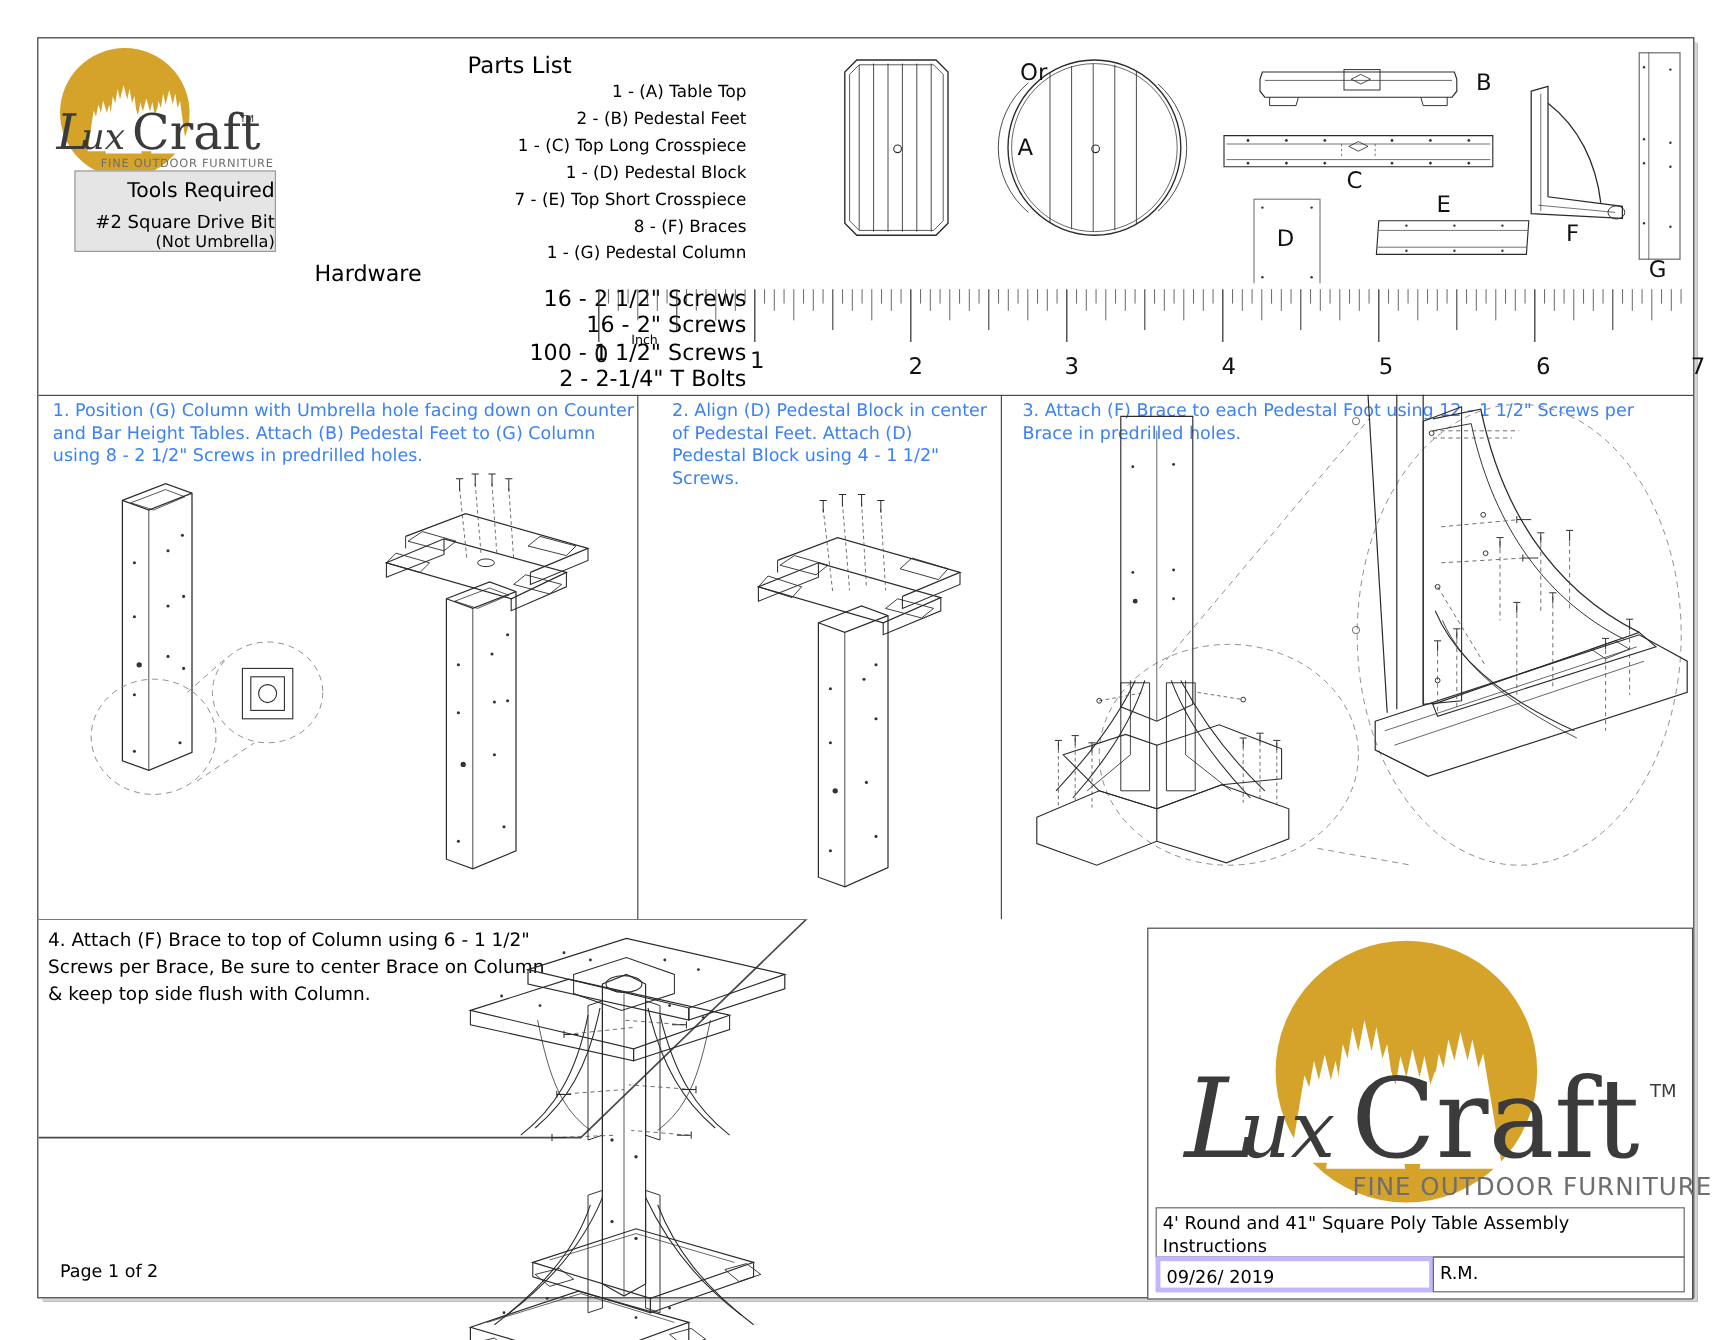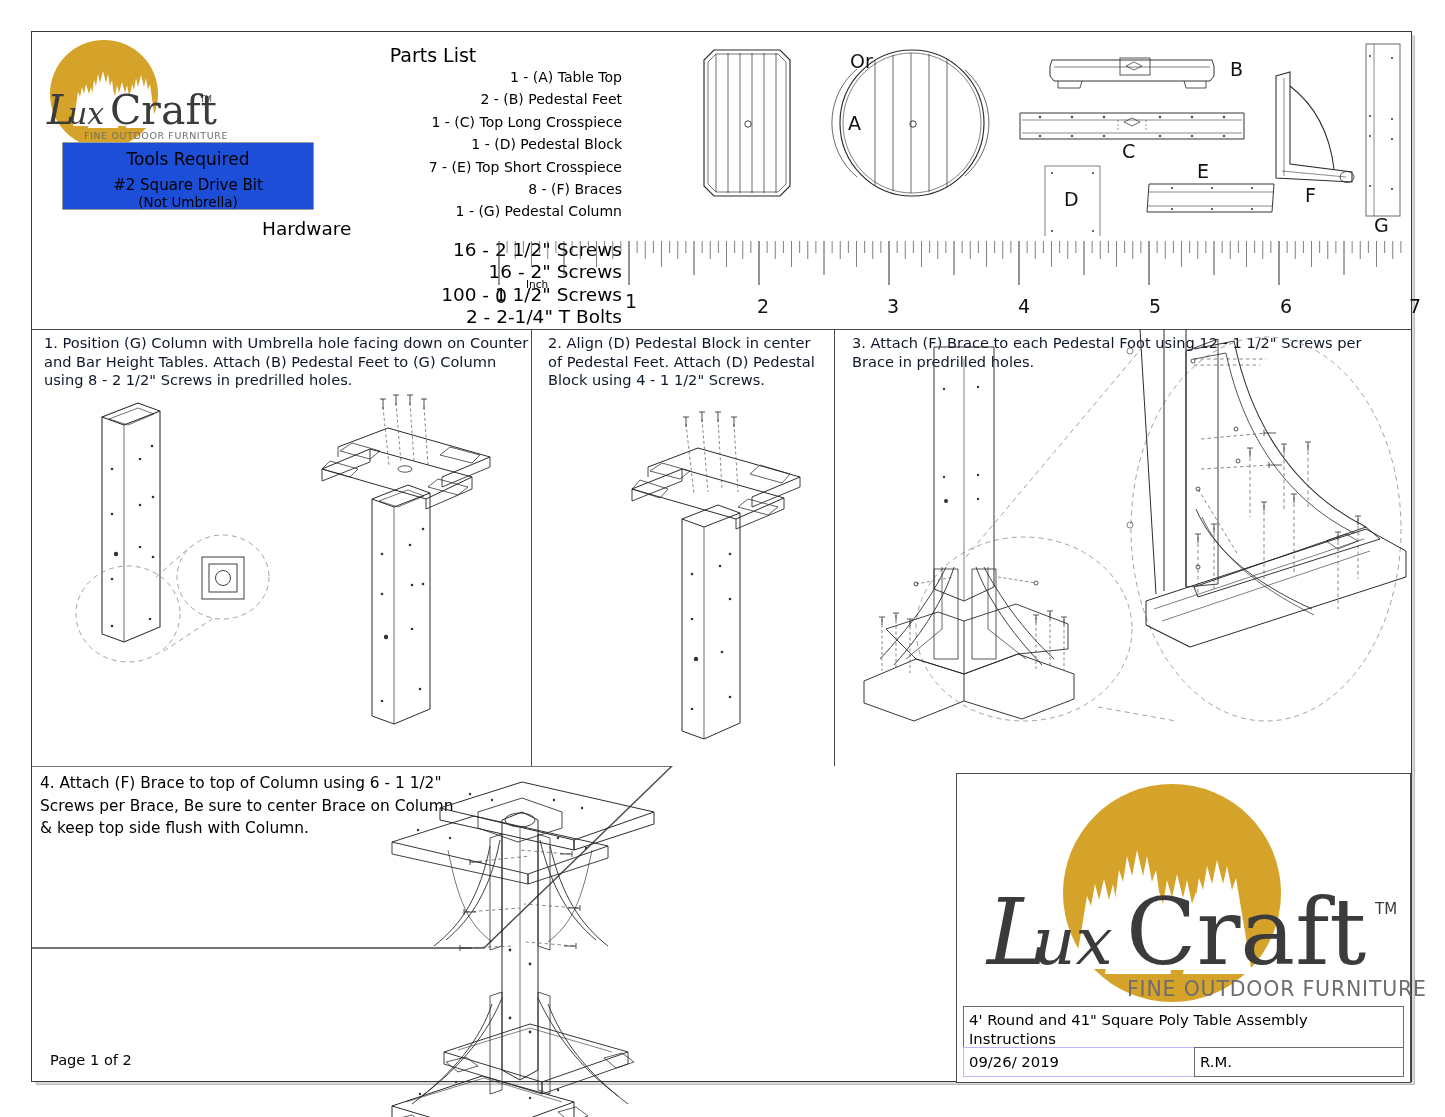--- a/index.html
+++ b/index.html
@@ -24,23 +24,23 @@
   
   .logo{position:relative;}
   .logo .sun{position:absolute;border-radius:50%;background:#D6A32A;}
   .logo svg{position:absolute;left:0;top:0;overflow:visible;}
 
   .logo-small{position:absolute;left:10px;top:8px;width:200px;height:105px;}
   .logo-small .sun{left:8px;top:0px;width:108px;height:108px;}
 
   
   .tools-box{
-    position:absolute;left:30px;top:110px;width:252px;height:68px;
-    border:1px solid #9a9a9a;box-sizing:border-box;background:#1d4ed8;
-    text-align:center;
+    position:absolute;left:30px;top:110px;width:168px;height:68px;
+    border:1px solid #9a9a9a;box-sizing:border-box;background:#e5e5e5;
+    text-align:right;
   }
   .tools-title{font-size:17px;margin-top:6px;}
   .tools-line1{font-size:15px;margin-top:7px;}
   .tools-line2{font-size:13.5px;}
 
   
   .parts-list{position:absolute;left:250px;top:12px;width:340px;text-align:right;}
   .parts-list .pl-title{font-size:19px;text-align:center;padding-right:38px;}
   .parts-list .pl-row{font-size:14px;line-height:22.4px;white-space:nowrap;}
   .hardware{position:absolute;left:230px;top:186px;width:360px;text-align:right;}
@@ -56,21 +56,21 @@
   
   .parts-draw{position:absolute;left:620px;top:4px;width:757px;height:200px;}
   .parts-draw svg{position:absolute;left:0;top:0;}
   .pd-label{position:absolute;font-size:19px;color:#111;}
 
   
   .steps-row{position:absolute;left:0;top:297px;width:1379px;height:437px;}
   .vdiv{position:absolute;top:0;height:437px;width:0;border-left:1.4px solid #4a4a4a;}
 
   .step{position:absolute;top:0;}
-  .step-txt{font-size:14.6px;line-height:18.6px;color:#0f172a;}
+  .step-txt{font-size:14.6px;line-height:18.6px;color:#3b82f6;}
   .s1{left:8px;width:500px;}
   .s2{left:512px;width:290px;}
   .s3{left:814px;width:560px;}
 
   .stepdraw{position:absolute;}
   .stepdraw svg{position:absolute;left:0;top:0;overflow:visible;}
 
   
   .step4{position:absolute;left:0;top:734px;width:700px;height:316px;}
   .s4txt{position:absolute;left:8px;top:6px;width:430px;font-size:15.4px;line-height:22.6px;}
@@ -83,21 +83,21 @@
   }
   .logo-big{position:absolute;left:18px;top:10px;width:425px;height:218px;}
   .logo-big .sun{left:88px;top:0px;width:218px;height:218px;}
   .tb-name{
     position:absolute;left:6px;top:232px;width:441px;height:42px;
     border:1px solid #6a6a6a;box-sizing:border-box;
     font-size:14.8px;line-height:19px;padding:3px 5px;
   }
   .tb-date{
     position:absolute;left:6px;top:273px;width:232px;height:30px;
-    border:1px solid #c4b5fd;box-sizing:border-box;
+    border:4px solid #c4b5fd;box-sizing:border-box;
     font-size:14.8px;line-height:27px;padding-left:5px;
   }
   .tb-init{
     position:absolute;left:237px;top:273px;width:210px;height:30px;
     border:1px solid #6a6a6a;box-sizing:border-box;
     font-size:14.8px;line-height:27px;padding-left:5px;
   }
 
   .pagenum{position:absolute;left:18px;top:1019px;font-size:14.6px;}
 
@@ -500,21 +500,21 @@
               <path d="M340 70 L346 70 M343 70 L343 80"></path>
               <path d="M353 66 L359 66 M356 66 L356 76"></path>
               <path d="M367 66 L373 66 M370 66 L370 76"></path>
               <path d="M381 70 L387 70 M384 70 L384 80"></path>
             </g>
           </svg>
         </div>
       </div>
 
       <div class="step s2">
-        <div class="step-txt" style="padding:5px 8px 0 4px;">2. Align (D) Pedestal Block in center of Pedestal Feet. Attach (D) Pedestal Block using 4 - 1 1/2" Screws.</div>
+        <div class="step-txt" style="padding:5px 8px 0 4px;margin-left:12px;">2. Align (D) Pedestal Block in center of Pedestal Feet. Attach (D) Pedestal Block using 4 - 1 1/2" Screws.</div>
         <div class="stepdraw" style="left:0;top:0;width:300px;height:437px;">
           <svg width="300" height="437" viewBox="0 0 300 437">
             <g class="d-line" stroke-width="1.0">
 
               <path d="M88 160 L138 140 L240 169 L192 190 Z"></path>
               <path d="M104 138 L154 119 L256 148 L208 168"></path>
               <path d="M88 160 L88 172 L138 152 L138 140" stroke-width="0.9"></path>
               <path d="M192 190 L192 200 L240 180 L240 169" stroke-width="0.9"></path>
               <path d="M256 148 L256 158 L208 178 L208 168" stroke-width="0.9"></path>
               <path d="M104 138 L104 148" stroke-width="0.85"></path>

